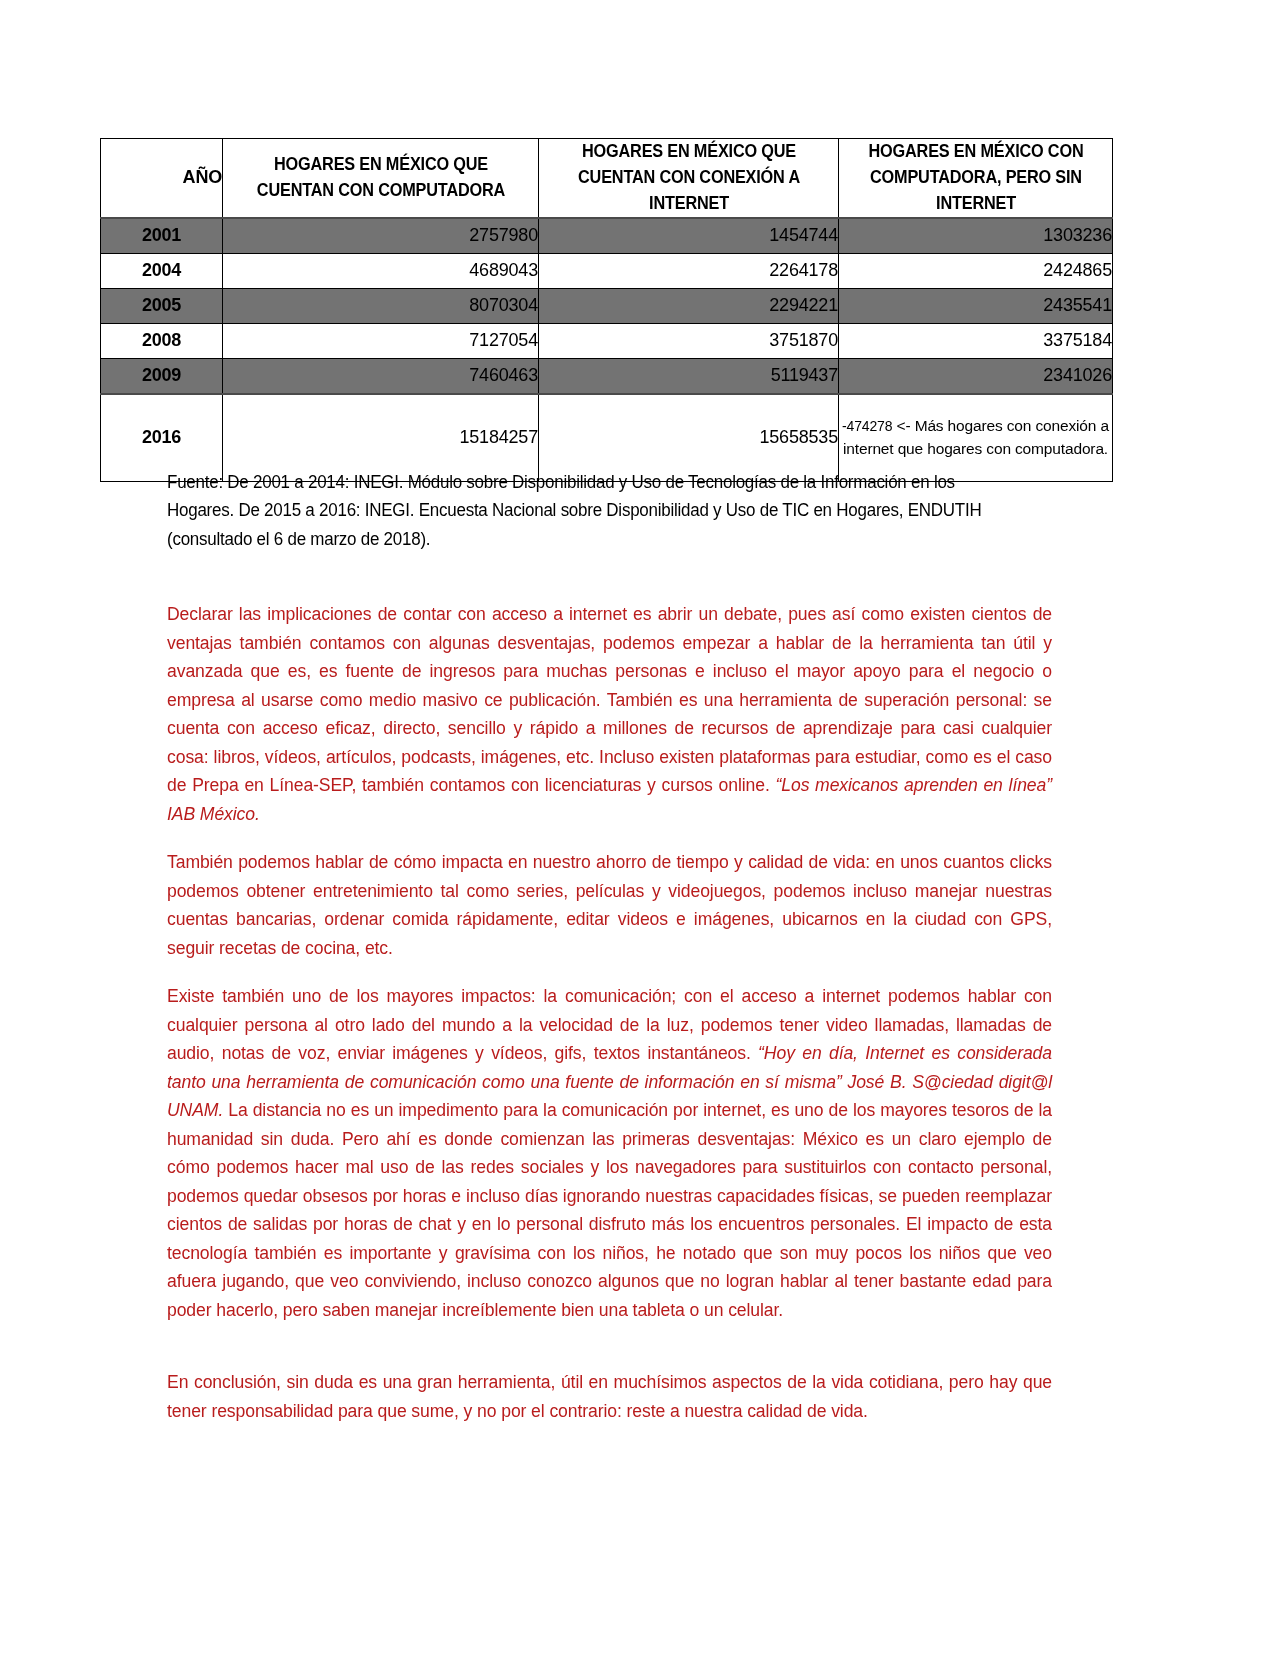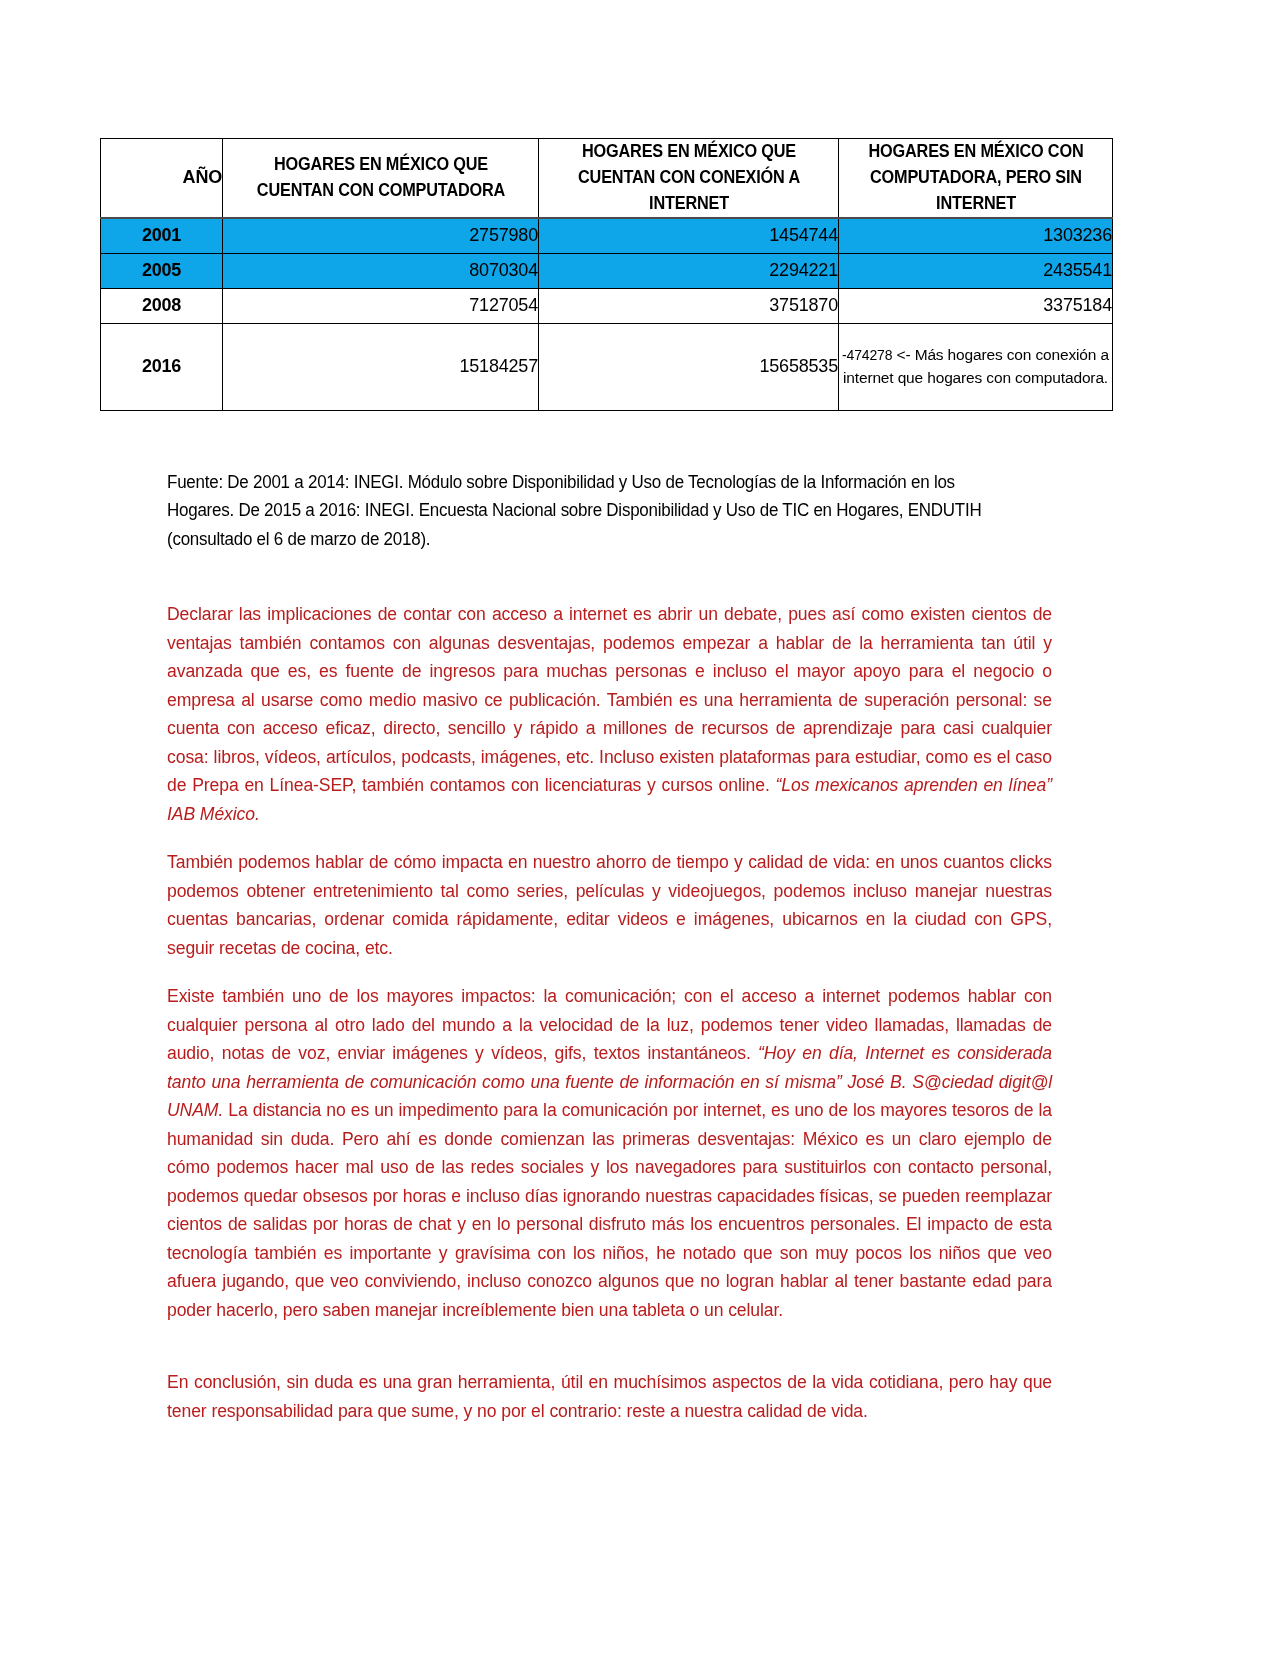--- a/index.html
+++ b/index.html
@@ -72,21 +72,21 @@
 
   .hdr-year {
     text-align: right;
     font-weight: bold;
     font-size: 18px;
     padding: 9px 4px;
     letter-spacing: -0.2px;
   }
 
   tbody tr.shade td {
-    background: #0ea5e9;
+    background: #737373;
   }
 
   tbody tr td {
     height: 34px;
   }
 
   .cell-year {
     text-align: center;
     font-weight: bold;
     font-size: 18px;
@@ -186,32 +186,44 @@
           <td class="hdr-cell">HOGARES EN MÉXICO CON COMPUTADORA, PERO SIN INTERNET</td>
         </tr>
       </thead>
       <tbody>
         <tr class="shade row-2001">
           <td class="cell-year">2001</td>
           <td class="cell-num">2757980</td>
           <td class="cell-num">1454744</td>
           <td class="cell-num">1303236</td>
         </tr>
+        <tr>
+          <td class="cell-year">2004</td>
+          <td class="cell-num">4689043</td>
+          <td class="cell-num">2264178</td>
+          <td class="cell-num">2424865</td>
+        </tr>
         <tr class="shade">
           <td class="cell-year">2005</td>
           <td class="cell-num">8070304</td>
           <td class="cell-num">2294221</td>
           <td class="cell-num">2435541</td>
         </tr>
         <tr>
           <td class="cell-year">2008</td>
           <td class="cell-num">7127054</td>
           <td class="cell-num">3751870</td>
           <td class="cell-num">3375184</td>
         </tr>
+        <tr class="shade row-2009">
+          <td class="cell-year">2009</td>
+          <td class="cell-num">7460463</td>
+          <td class="cell-num">5119437</td>
+          <td class="cell-num">2341026</td>
+        </tr>
         <tr class="row-2016">
           <td class="cell-year">2016</td>
           <td class="cell-num">15184257</td>
           <td class="cell-num">15658535</td>
           <td class="note-cell"><span class="big-num">-474278</span><span> &lt;- Más hogares con conexión a internet que hogares con computadora.</span></td>
         </tr>
       </tbody>
     </table>
   </div>
 

